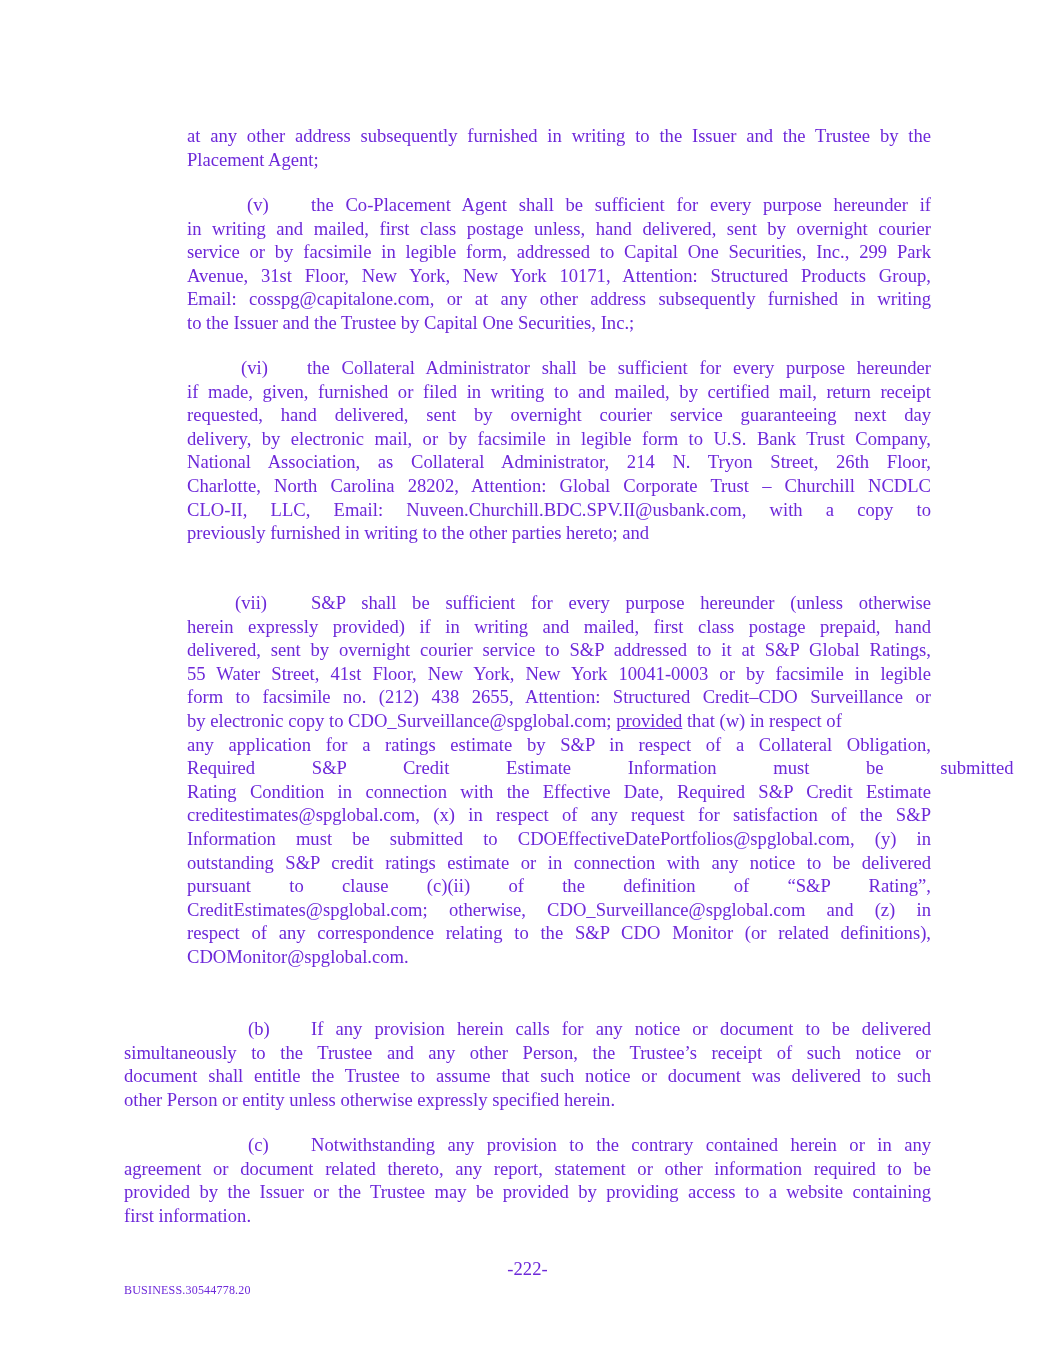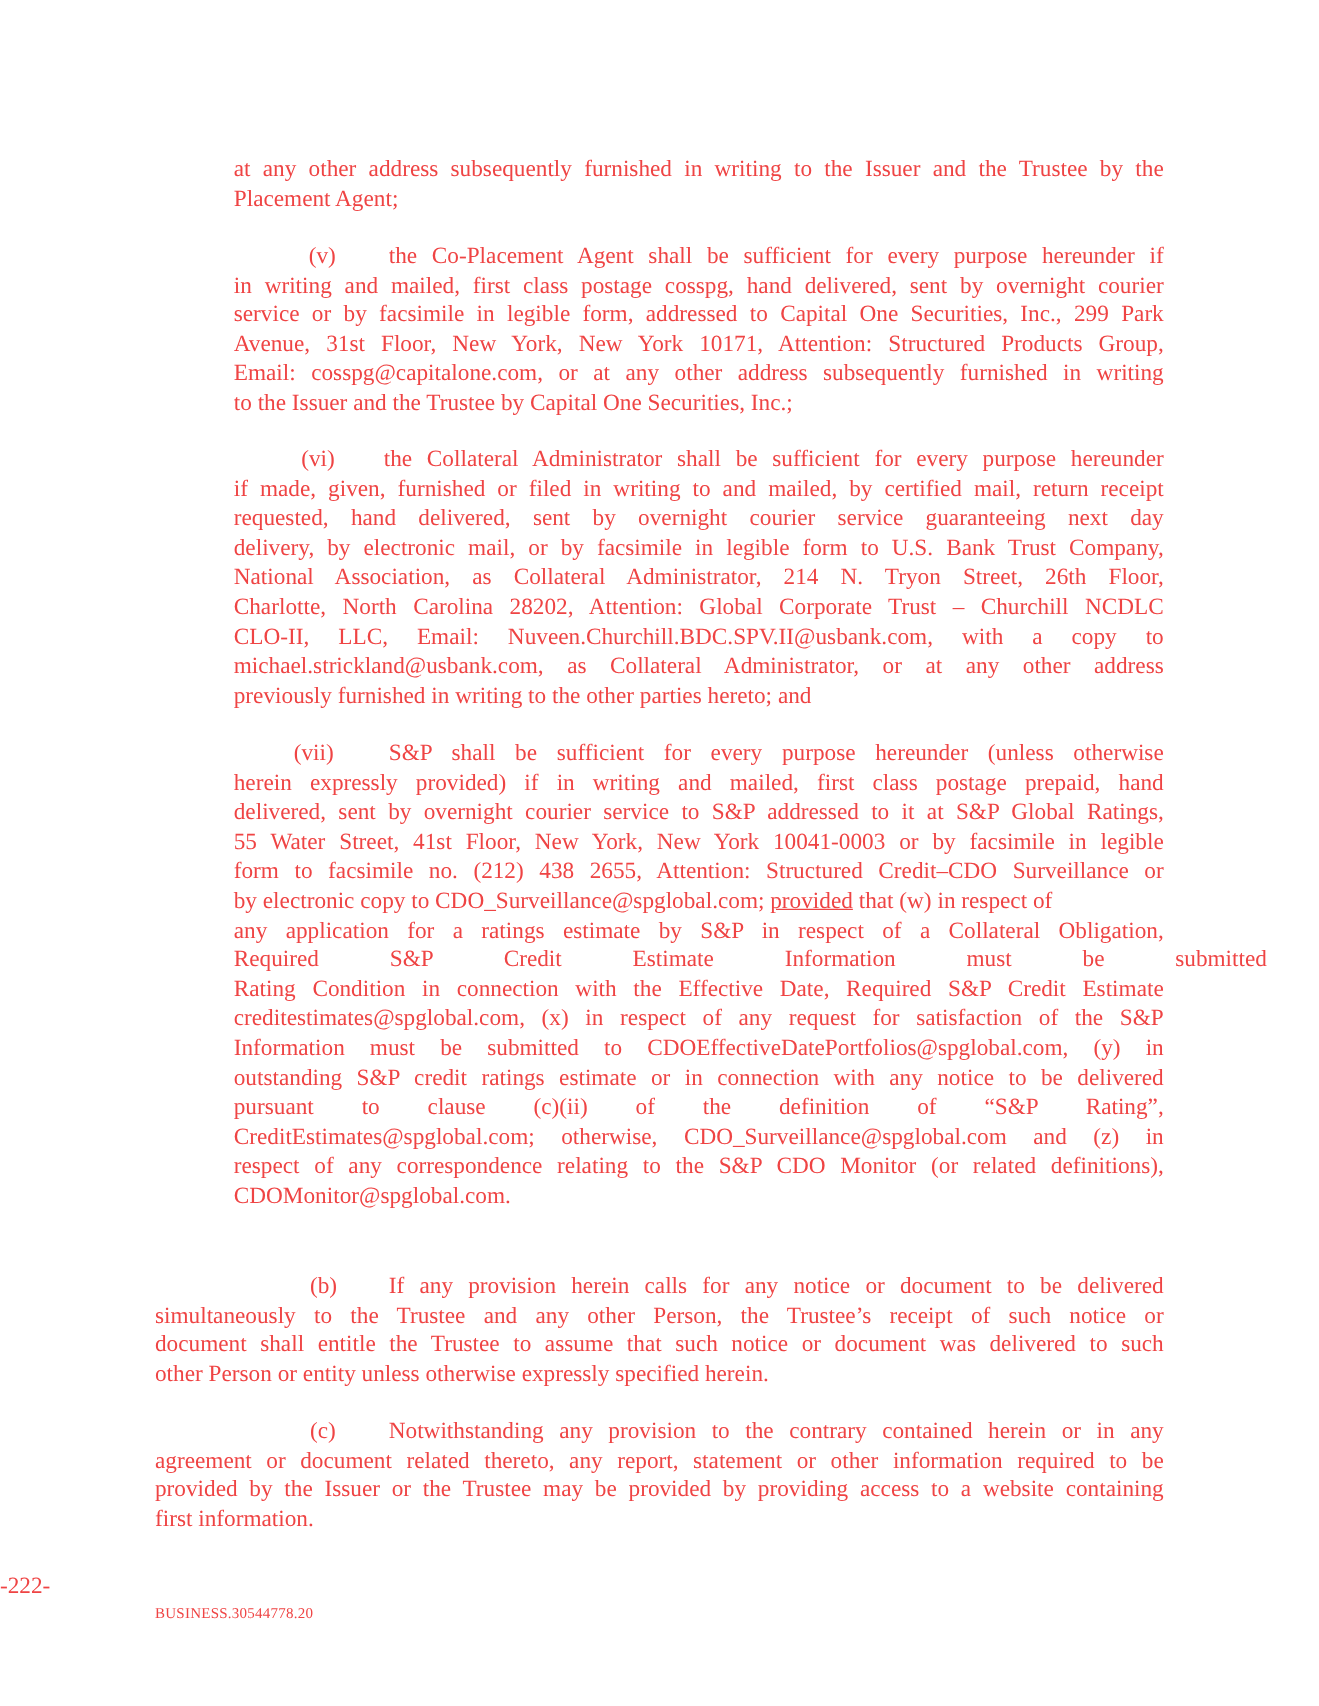--- a/index.html
+++ b/index.html
@@ -1,59 +1,58 @@
 <!DOCTYPE html>
 <html><head>
 <meta charset="utf-8">
 <style>
   html, body { margin: 0; padding: 0; background: #ffffff; }
   body { width: 1055px; height: 1365px; position: relative; overflow: hidden; }
-  .page { position: absolute; left: 0; top: 0; width: 1055px; height: 1365px; background: #fff; color: #ef4444; font-family: "Liberation Serif", "DejaVu Serif", serif; }
+  .page { position: absolute; left: 0; top: 0; width: 1055px; height: 1365px; background: #fff; color: #6d28d9; font-family: "Liberation Serif", "DejaVu Serif", serif; }
   .para { position: absolute; font-size: 18.6px; line-height: 23.6px; }
   .line { display: block; text-align: justify; text-align-last: justify; white-space: nowrap; height: 23.6px; }
   .line.last { text-align-last: left; }
   .label { display: inline-block; }
   .u { text-decoration: underline; }
-  .pagenum { position: absolute; top: 1258px; left: 0; width: 1055px; font-size: 18.6px; }
+  .pagenum { position: absolute; top: 1258px; left: 0; width: 1055px; text-align: center; font-size: 18.6px; }
   .footer-id { position: absolute; top: 1283px; left: 124px; font-size: 12px; letter-spacing: 0.2px; }
 </style>
 </head>
 <body>
 
 <div class="page">
 
   <div class="para" style="left:187px; top:124px; width:744px;">
     <span class="line">at any other address subsequently furnished in writing to the Issuer and the Trustee by the</span>
     <span class="line last">Placement Agent;</span>
   </div>
 
   <div class="para" style="left:187px; top:193px; width:744px;">
     <span class="line" style="padding-left:60px;">
       <span class="label" style="position:absolute; left:60px;">(v)</span>
       <span style="position:absolute; left:124px; right:0; text-align:justify; text-align-last:justify;">the Co-Placement Agent shall be sufficient for every purpose hereunder if</span>
     </span>
-    <span class="line">in writing and mailed, first class postage cosspg, hand delivered, sent by overnight courier</span>
+    <span class="line">in writing and mailed, first class postage unless, hand delivered, sent by overnight courier</span>
     <span class="line">service or by facsimile in legible form, addressed to Capital One Securities, Inc., 299 Park</span>
     <span class="line">Avenue, 31st Floor, New York, New York 10171, Attention: Structured Products Group,</span>
     <span class="line">Email: cosspg@capitalone.com, or at any other address subsequently furnished in writing</span>
     <span class="line last">to the Issuer and the Trustee by Capital One Securities, Inc.;</span>
   </div>
 
   <div class="para" style="left:187px; top:356px; width:744px;">
     <span class="line" style="position:relative;">
       <span class="label" style="position:absolute; left:54px;">(vi)</span>
       <span style="position:absolute; left:120px; right:0; text-align:justify; text-align-last:justify;">the Collateral Administrator shall be sufficient for every purpose hereunder</span>
     </span>
     <span class="line">if made, given, furnished or filed in writing to and mailed, by certified mail, return receipt</span>
     <span class="line">requested, hand delivered, sent by overnight courier service guaranteeing next day</span>
     <span class="line">delivery, by electronic mail, or by facsimile in legible form to U.S. Bank Trust Company,</span>
     <span class="line">National Association, as Collateral Administrator, 214 N. Tryon Street, 26th Floor,</span>
     <span class="line">Charlotte, North Carolina 28202, Attention:  Global Corporate Trust – Churchill NCDLC</span>
     <span class="line">CLO-II, LLC, Email:   Nuveen.Churchill.BDC.SPV.II@usbank.com, with a copy to</span>
-    <span class="line">michael.strickland@usbank.com, as Collateral Administrator, or at any other address</span>
     <span class="line last">previously furnished in writing to the other parties hereto; and</span>
   </div>
 
   <div class="para" style="left:187px; top:591px; width:744px;">
     <span class="line" style="position:relative;">
       <span class="label" style="position:absolute; left:48px;">(vii)</span>
       <span style="position:absolute; left:124px; right:0; text-align:justify; text-align-last:justify;">S&amp;P shall be sufficient for every purpose hereunder (unless otherwise</span>
     </span>
     <span class="line">herein expressly provided) if in writing and mailed, first class postage prepaid, hand</span>
     <span class="line">delivered, sent by overnight courier service to S&amp;P addressed to it at S&amp;P Global Ratings,</span>

